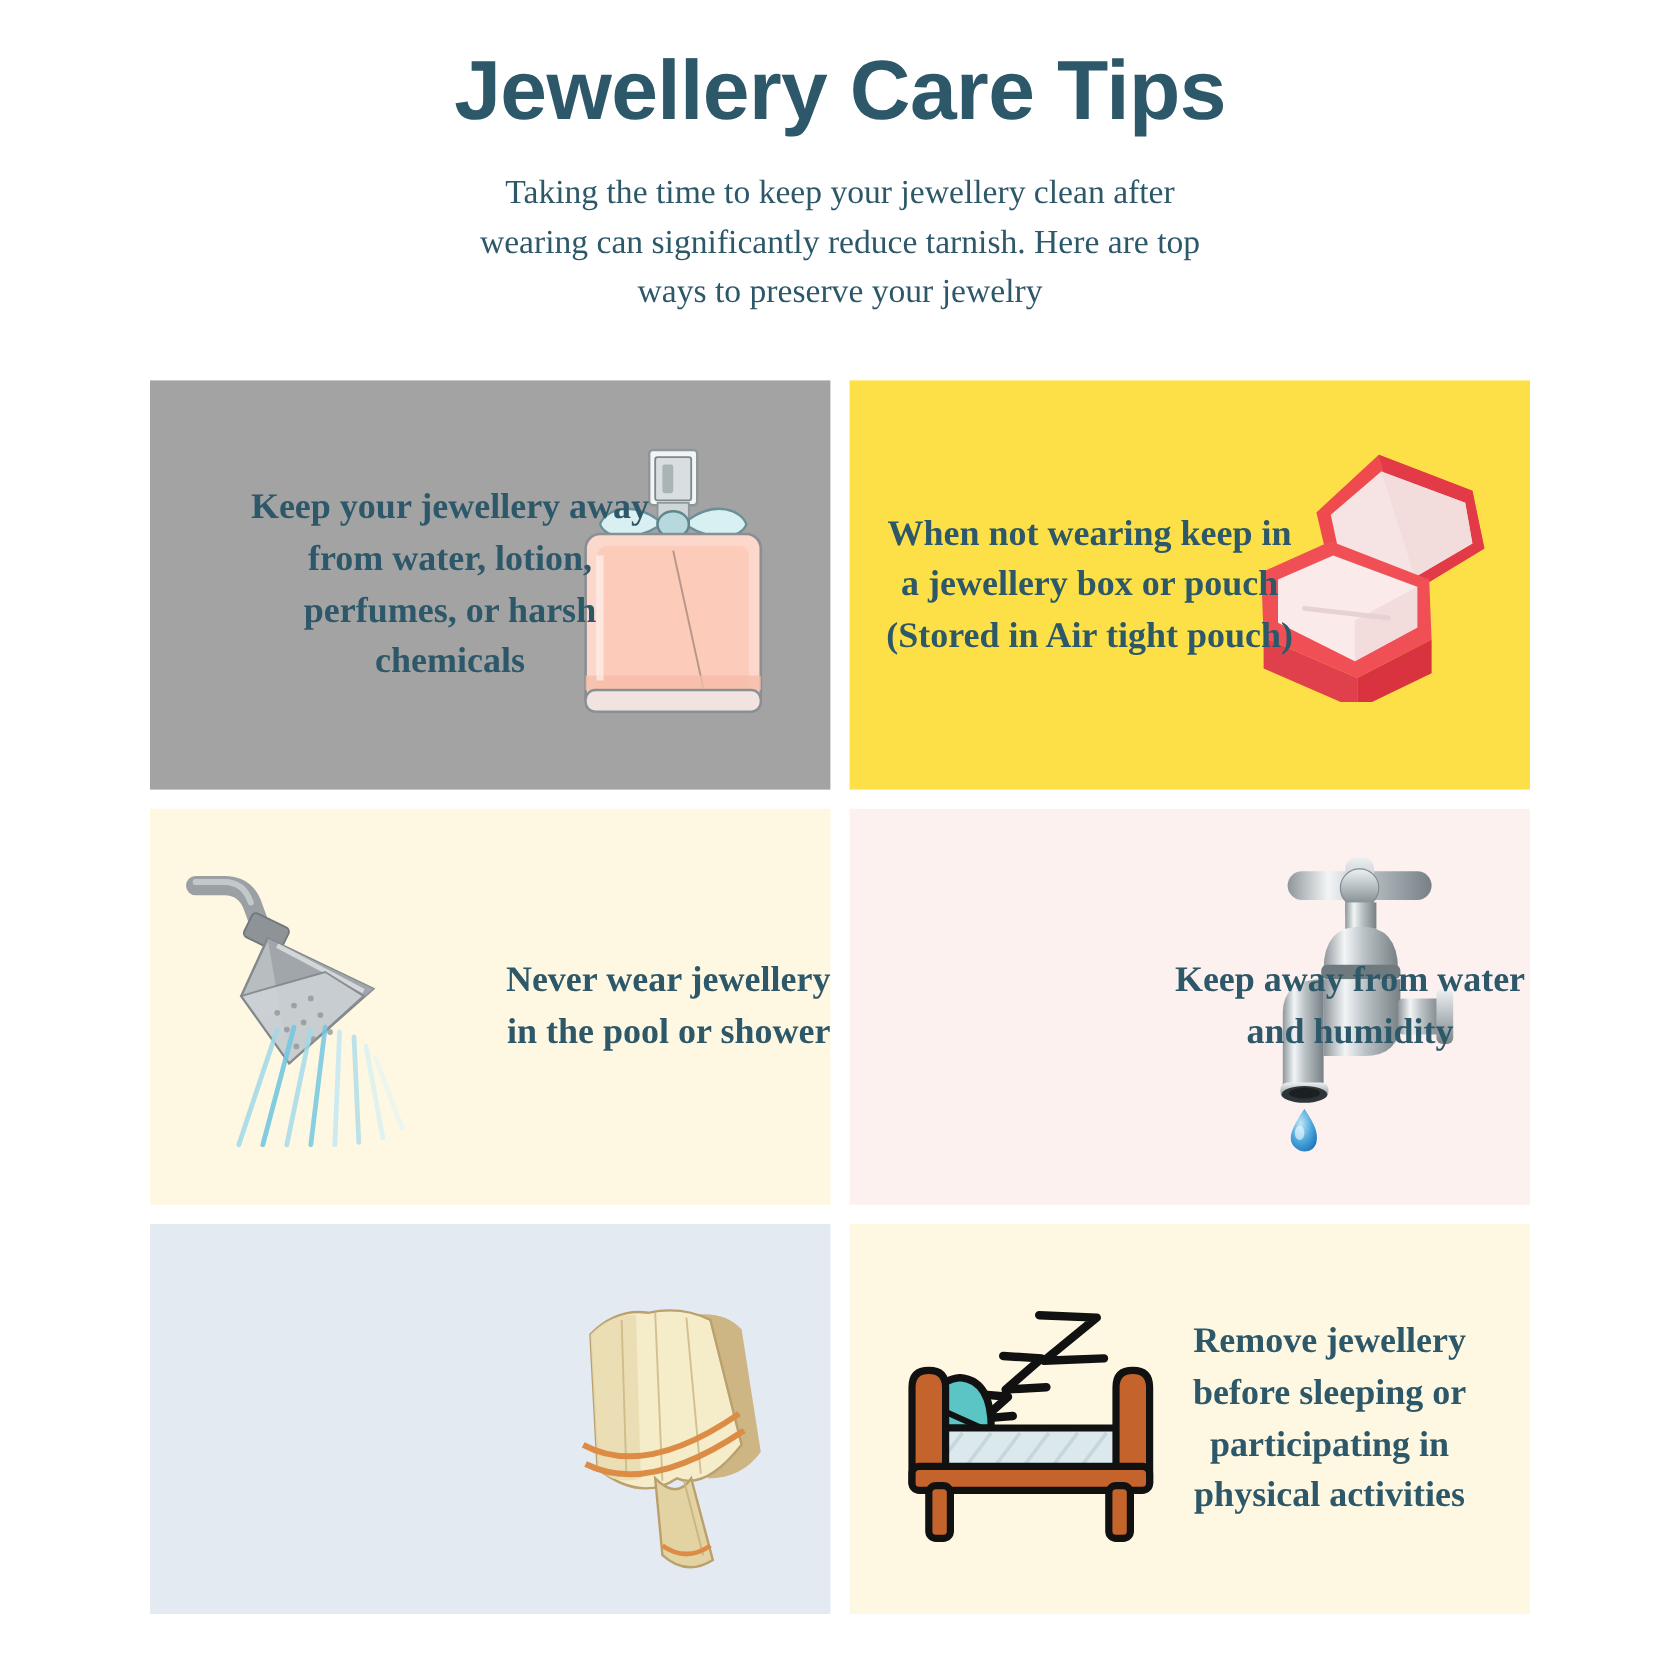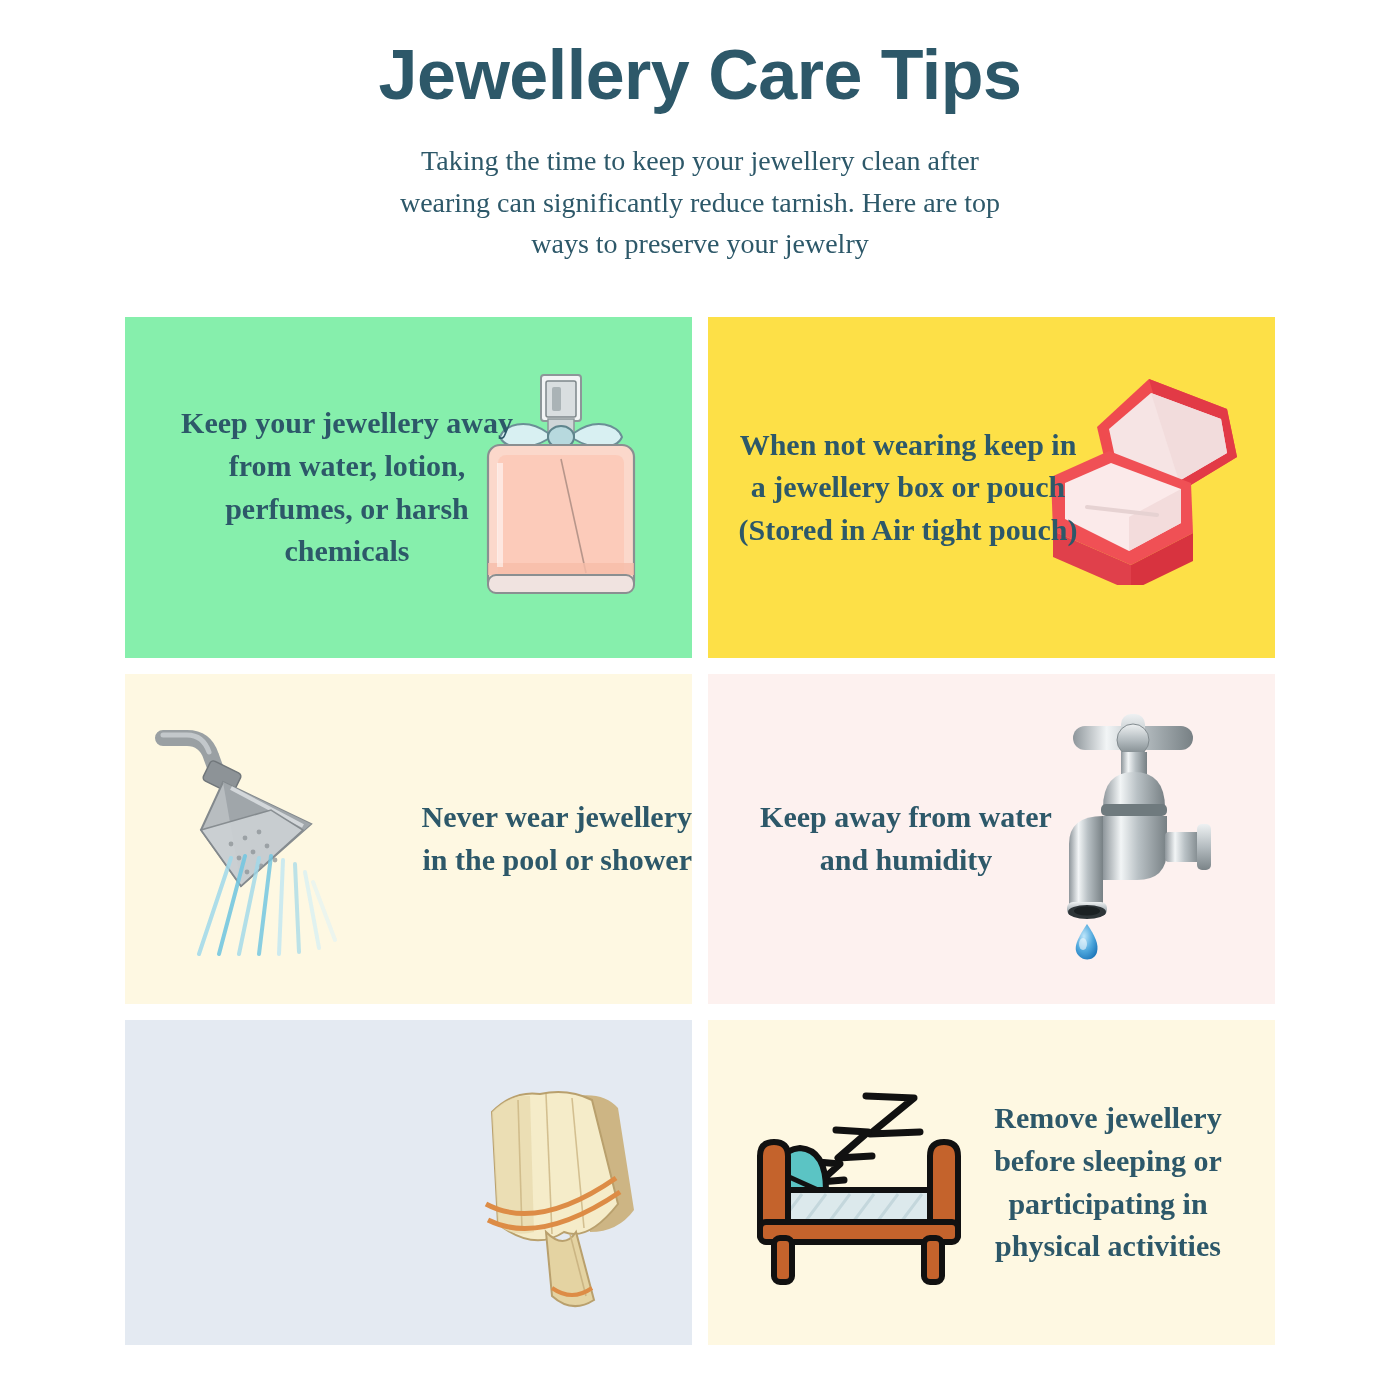--- a/index.html
+++ b/index.html
@@ -85,21 +85,21 @@
 
 <div class="page">
 
   <div class="header">
     <h1 class="title">Jewellery Care Tips</h1>
     <p class="subtitle">Taking the time to keep your jewellery clean after wearing can significantly reduce tarnish. Here are top ways to preserve your jewelry</p>
   </div>
 
   <div class="grid">
 
-    <div class="card c1" style="background: #86efac;">
+    <div class="card c1" style="background: #a3a3a3; padding-left: 28px;">
       <div class="card-text">Keep your jewellery away from water, lotion, perfumes, or harsh chemicals</div>
       <svg class="card-art" viewBox="0 0 190 240">
 
         <rect x="75" y="8" width="40" height="46" rx="3" fill="#f2f4f5" stroke="#8d9699" stroke-width="2"></rect>
         <rect x="80" y="14" width="30" height="36" rx="2" fill="#d9dee0" stroke="#7e878a" stroke-width="1.5"></rect>
         <rect x="86" y="20" width="9" height="24" rx="2" fill="#aab3b6"></rect>
 
         <rect x="82" y="52" width="26" height="18" fill="#cfd6d8" stroke="#8d9699" stroke-width="1.5"></rect>
 
         <path d="M82 66 C60 50 38 58 34 70 C40 84 66 82 82 72 Z" fill="#d8f0f2" stroke="#6b8f96" stroke-width="2"></path>
@@ -168,21 +168,21 @@
           <path d="M118 130 L106 228" stroke="#74c7e0" stroke-width="4" opacity="0.85"></path>
           <path d="M130 134 L126 228" stroke="#bfe6f2" stroke-width="4" opacity="0.8"></path>
           <path d="M142 138 L146 226" stroke="#9fd8ea" stroke-width="4" opacity="0.7"></path>
           <path d="M152 146 L166 222" stroke="#cfeef7" stroke-width="4" opacity="0.65"></path>
           <path d="M160 156 L182 214" stroke="#ddf2f8" stroke-width="4" opacity="0.55"></path>
         </g>
       </svg>
       <div class="card-text">Never wear jewellery in the pool or shower</div>
     </div>
 
-    <div class="card c4" style="background: rgb(253, 241, 239);">
+    <div class="card c4" style="background: rgb(253, 241, 239); justify-content: flex-end;">
       <div class="card-text">Keep away from water and humidity</div>
       <svg class="card-art" viewBox="0 0 190 250">
         <defs>
           <linearGradient id="chrome" x1="0" y1="0" x2="1" y2="0">
             <stop offset="0%" stop-color="#8e969b"></stop>
             <stop offset="28%" stop-color="#f2f5f6"></stop>
             <stop offset="55%" stop-color="#b9c1c5"></stop>
             <stop offset="100%" stop-color="#778084"></stop>
           </linearGradient>
           <linearGradient id="chrome2" x1="0" y1="0" x2="0" y2="1">

